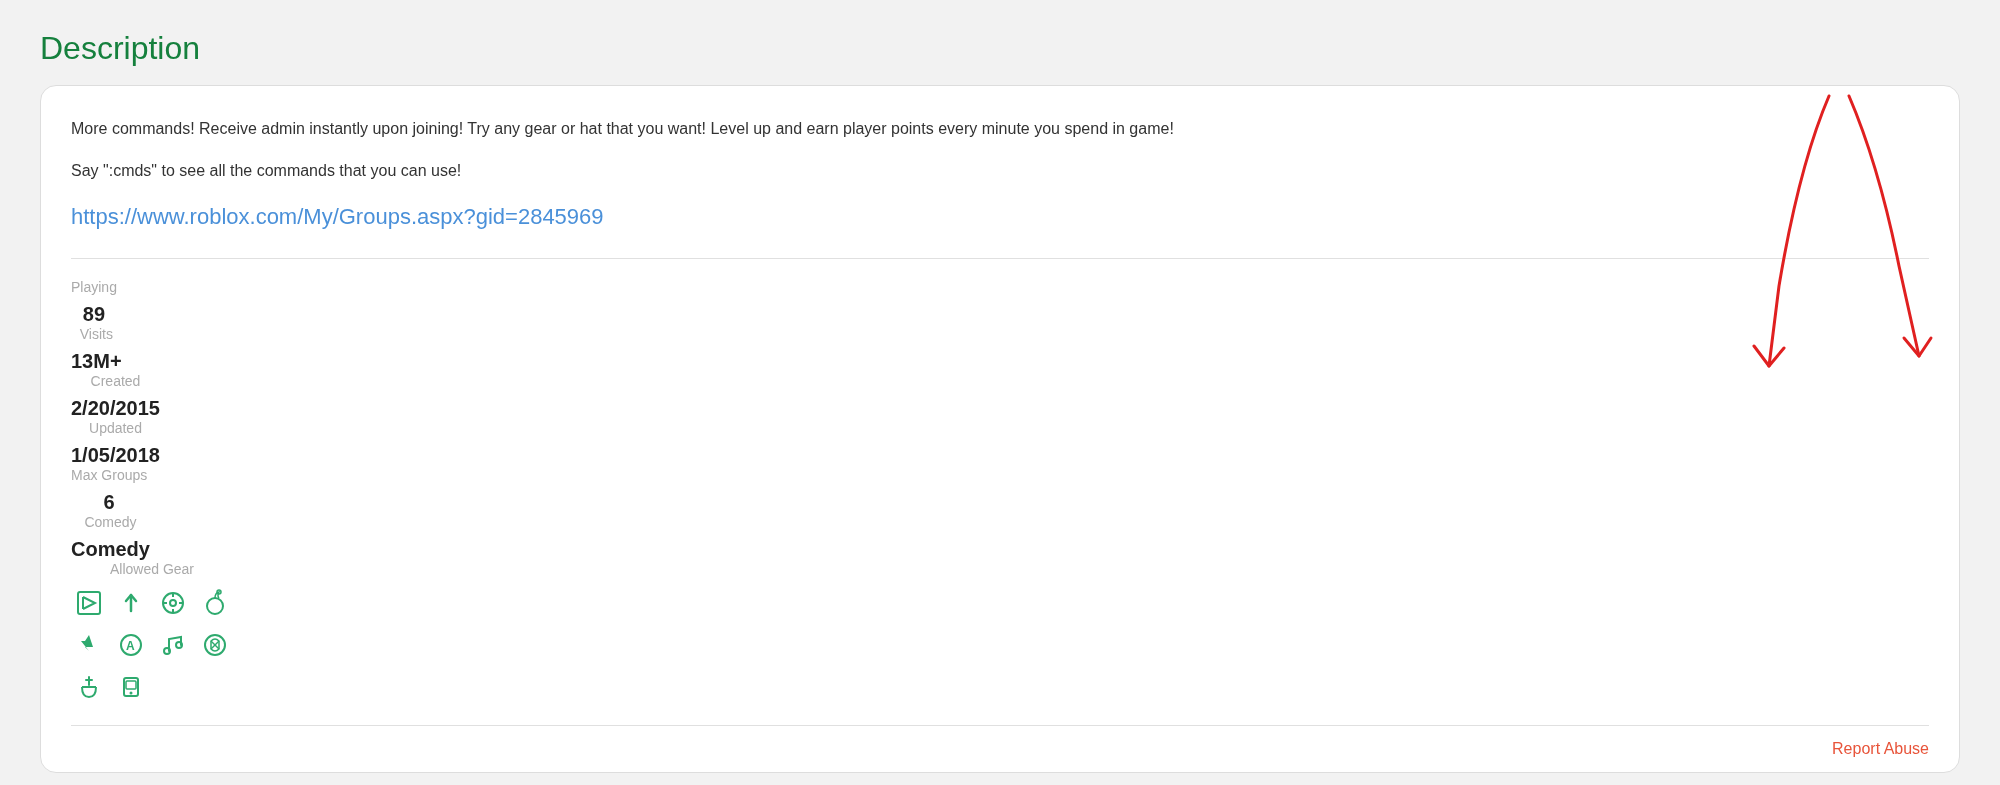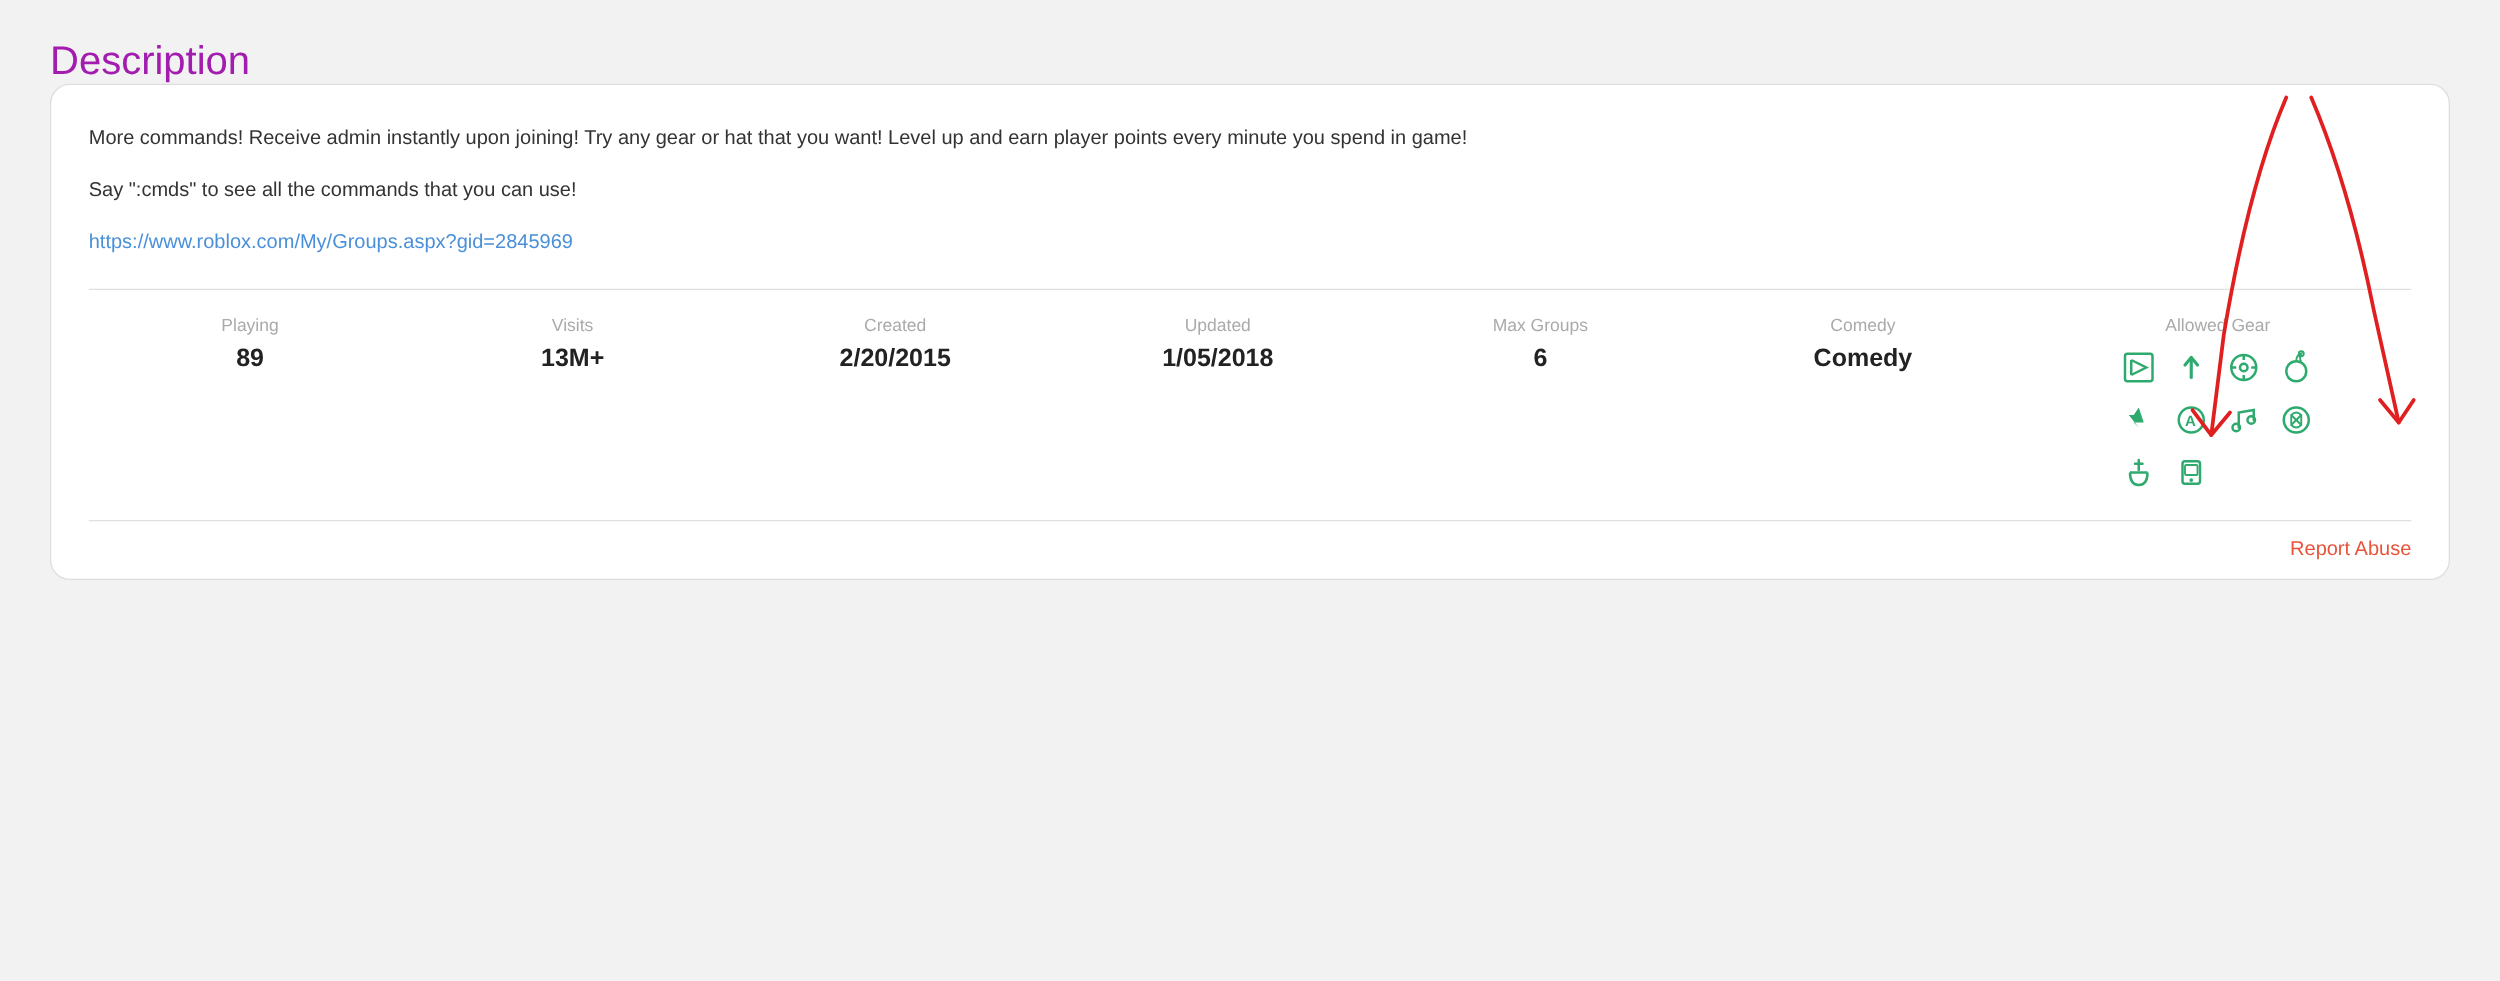--- a/index.html
+++ b/index.html
@@ -14,52 +14,54 @@
       font-size: 16px;
       color: #333;
       width: 2000px;
       min-height: 785px;
       padding: 30px 40px;
     }
 
     .page-title {
       font-size: 32px;
       font-weight: 300;
-      color: #a21caf;
+      color: #15803d;
+      margin-bottom: 18px;
     }
 
     .description-box {
       background: #fff;
       border: 1px solid #ddd;
       border-radius: 16px;
       padding: 30px 30px 0 30px;
       position: relative;
     }
 
     .description-text {
       font-size: 16px;
       color: #333;
       line-height: 1.6;
       margin-bottom: 16px;
     }
 
     .description-link {
       color: #4a90d9;
       text-decoration: none;
-      font-size: 16px;
+      font-size: 22px;
     }
 
     .divider {
       border: none;
       border-top: 1px solid #e0e0e0;
       margin: 24px 0 0 0;
     }
 
     .stats-row {
       display: flex;
+      flex-direction: column;
       align-items: flex-start;
       padding: 20px 0 20px 0;
       border-bottom: 1px solid #e0e0e0;
     }
 
     .stat-item {
       flex: 1;
       text-align: center;
     }
 

